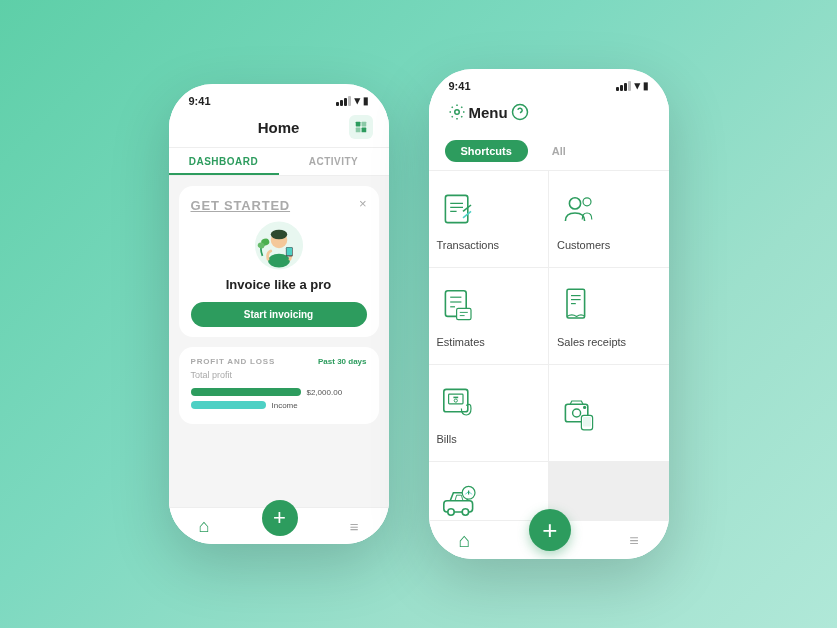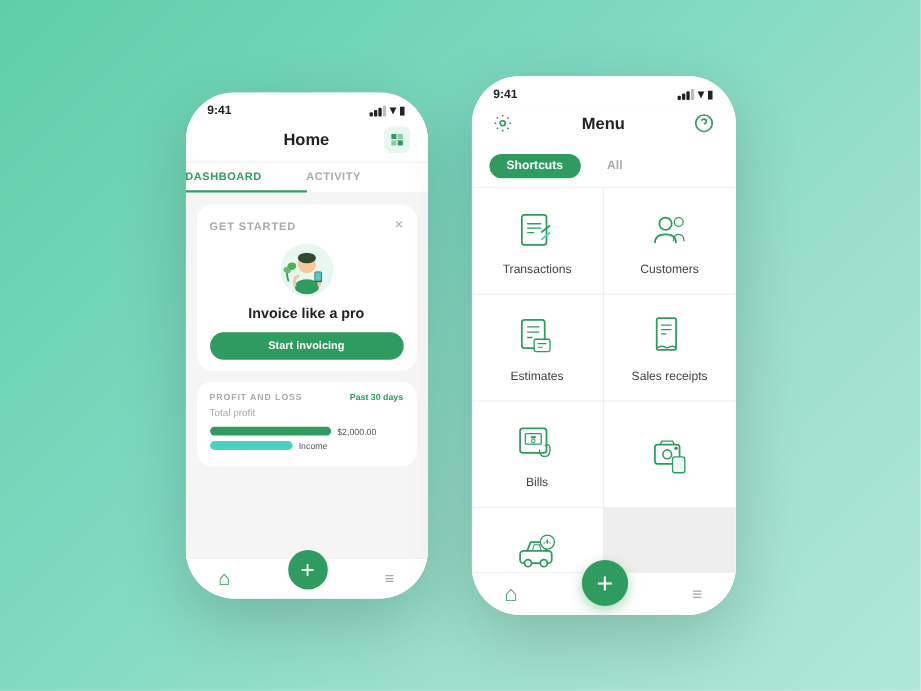--- a/index.html
+++ b/index.html
@@ -100,21 +100,21 @@
     }
 
     .tabs-row {
       display: flex;
       border-bottom: 1px solid #eee;
       background: white;
     }
 
     .tab {
       flex: 1;
-      text-align: left;
+      text-align: center;
       padding: 8px 0 6px;
       font-size: 10px;
       font-weight: 700;
       color: #aaa;
       letter-spacing: 0.5px;
     }
 
     .tab.active {
       color: #2d9c5e;
       border-bottom: 2px solid #2d9c5e;
@@ -132,25 +132,26 @@
 
     
     .get-started-card {
       background: white;
       border-radius: 14px;
       padding: 10px 12px;
       position: relative;
     }
 
     .get-started-label {
-      font-size: 10px;
+      font-size: 13px;
       font-weight: 700;
       color: #aaa;
       letter-spacing: 0.8px;
       text-transform: uppercase;
+      text-decoration: underline;
     }
 
     .close-btn {
       position: absolute;
       top: 10px;
       right: 12px;
       font-size: 13px;
       color: #aaa;
       cursor: pointer;
     }
@@ -296,21 +297,20 @@
       cursor: pointer;
       margin-top: -18px;
     }
 
     
     .right-header {
       background: white;
       padding: 4px 16px 8px;
       display: flex;
       align-items: center;
-      justify-content: space-between;
     }
 
     .menu-title {
       font-size: 15px;
       font-weight: 600;
       color: #222;
     }
 
     .gear-icon, .question-icon {
       width: 24px;
@@ -359,21 +359,21 @@
       grid-template-columns: 1fr 1fr;
       gap: 1px;
       background: #eee;
       overflow: hidden;
     }
 
     .menu-item {
       background: white;
       display: flex;
       flex-direction: column;
-      align-items: center;
+      align-items: flex-start;
       justify-content: center;
       padding: 16px 8px;
       gap: 8px;
       cursor: pointer;
     }
 
     .menu-item-icon {
       width: 44px;
       height: 44px;
       display: flex;

